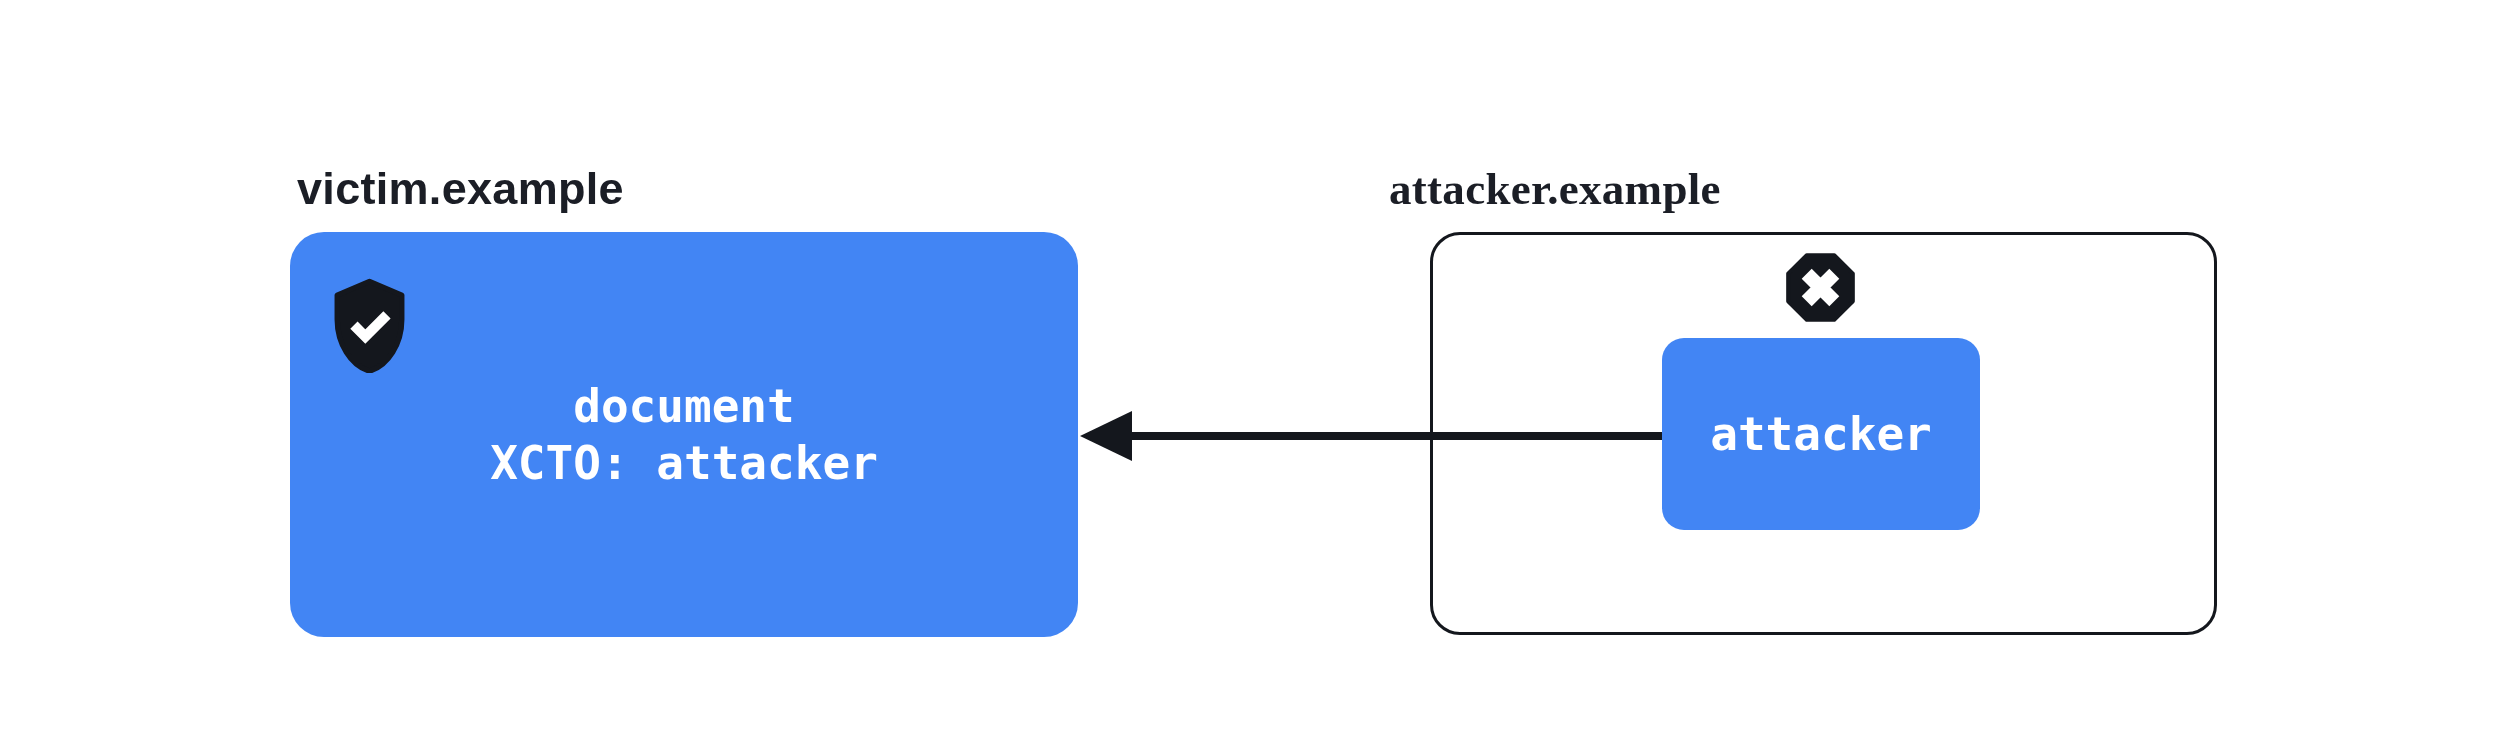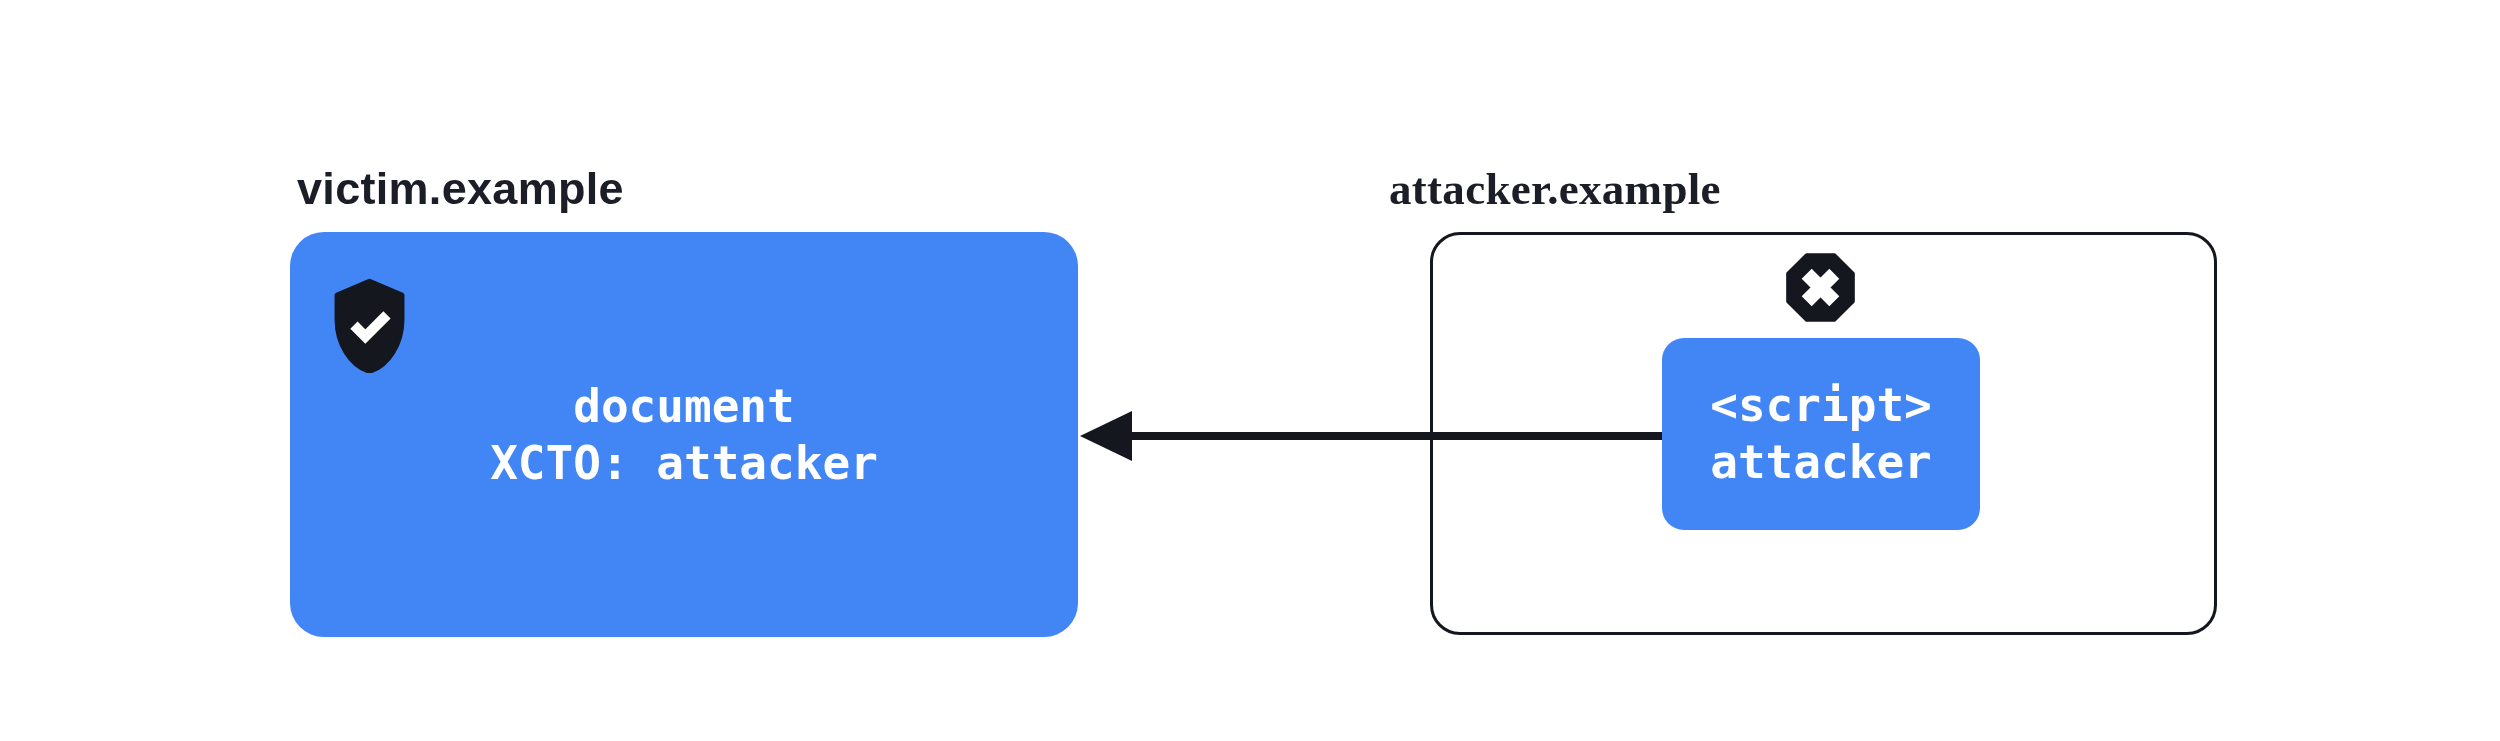--- a/index.html
+++ b/index.html
@@ -100,16 +100,16 @@
   </svg>
 
   <span class="octagon-wrap">
     <svg width="77" height="77" viewBox="0 0 24 24" xmlns="http://www.w3.org/2000/svg">
       <polygon points="7.7,1.9 16.3,1.9 22.1,7.7 22.1,16.3 16.3,22.1 7.7,22.1 1.9,16.3 1.9,7.7" fill="#14171d" stroke="#14171d" stroke-width="1.2" stroke-linejoin="round"></polygon>
       <path d="M7.7 7.7 L16.3 16.3 M16.3 7.7 L7.7 16.3" stroke="#ffffff" stroke-width="4.4" stroke-linecap="butt"></path>
     </svg>
   </span>
 
   <div class="script-box">
-    <div class="mono-lines"><div>&lt;script&gt;</div><div>attacker</div></div>
+    <div class="mono-lines"><div>attacker</div></div>
   </div>
 
 </div>
 
 </body></html>

